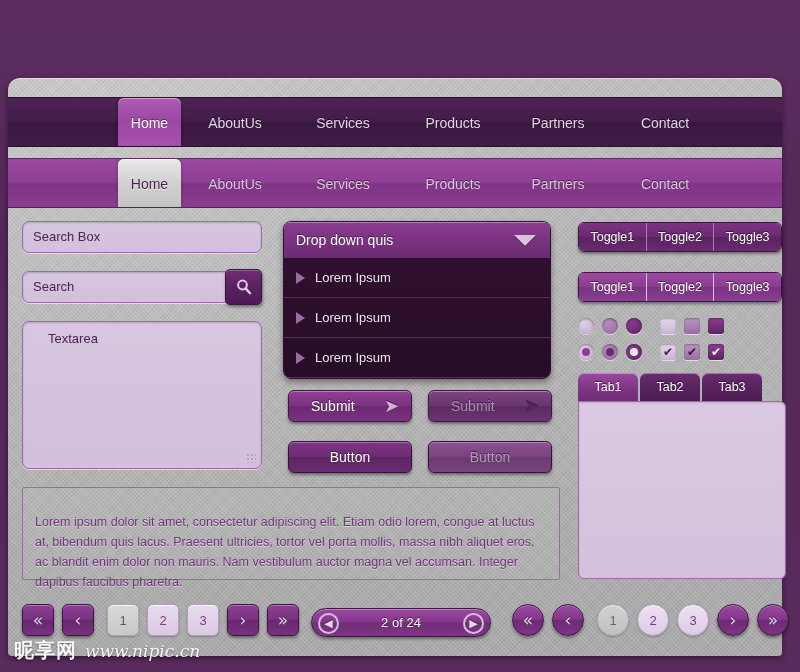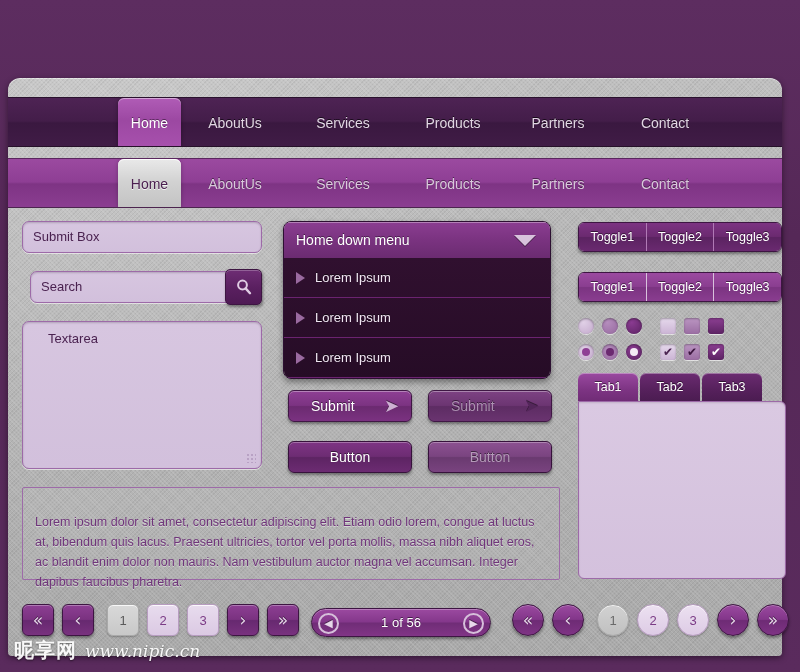--- a/index.html
+++ b/index.html
@@ -120,21 +120,21 @@
     box-shadow: inset 0 1px 2px rgba(0,0,0,.18), 0 1px 0 rgba(255,255,255,.55);
     color: #4a2250;
     font-size: 13px;
     padding: 0 10px;
     line-height: 30px;
     overflow: hidden;
   }
   #input-box { left: 14px; top: 11px; width: 240px; height: 32px; }
   #search-wrap { position: absolute; left: 14px; top: 61px; width: 240px; height: 32px; }
   #search-input {
-    position: absolute; left: 8px; top: 0; width: 204px; height: 32px;
+    position: absolute; left: 0; top: 0; width: 204px; height: 32px;
     border-radius: 7px 0 0 7px;
   }
   #search-button {
     position: absolute; left: 203px; top: -2px; width: 37px; height: 36px;
     border-radius: 5px;
     background: linear-gradient(180deg, #6e2d74 0%, #591f5f 55%, #4e1a54 100%);
     border: 1px solid #3d1542;
     box-shadow: inset 0 1px 0 rgba(255,255,255,.25), 1px 2px 3px rgba(0,0,0,.4);
     display: flex; align-items: center; justify-content: center;
     cursor: pointer;
@@ -483,21 +483,21 @@
         <div class="nav-item" style="left: 182px; width: 90px;">AboutUs</div>
         <div class="nav-item" style="left: 290px; width: 90px;">Services</div>
         <div class="nav-item" style="left: 400px; width: 90px;">Products</div>
         <div class="nav-item" style="left: 505px; width: 90px;">Partners</div>
         <div class="nav-item" style="left: 612px; width: 90px;">Contact</div>
       </div>
   </div>
 
   <div id="content">
 
-    <div class="field" id="input-box">Submit Box</div>
+    <div class="field" id="input-box">Search Box</div>
 
     <div id="search-wrap">
       <div class="field" id="search-input">Search</div>
       <div id="search-button">
         <svg width="18" height="18" viewBox="0 0 18 18">
           <circle cx="7.5" cy="7" r="4.4" fill="none" stroke="#e0cce4" stroke-width="2"></circle>
           <line x1="10.6" y1="10.4" x2="15" y2="15.2" stroke="#e0cce4" stroke-width="2.4" stroke-linecap="round"></line>
         </svg>
       </div>
     </div>
@@ -506,21 +506,21 @@
       <span>Textarea</span>
       <span class="resize-grip"></span>
     </div>
 
     <div id="para-box">
       <span>Lorem ipsum dolor sit amet, consectetur adipiscing elit. Etiam odio lorem, congue at luctus at, bibendum quis lacus. Praesent ultricies, tortor vel porta mollis, massa nibh aliquet eros, ac blandit enim dolor non mauris. Nam vestibulum auctor magna vel accumsan. Integer dapibus faucibus pharetra.</span>
     </div>
 
     <div id="dropdown">
       <div id="dropdown-header">
-        <span>Home down menu</span>
+        <span>Drop down quis</span>
         <span class="caret"></span>
       </div>
       <div id="dropdown-list">
           <div class="dd-item">
             <span class="arrow"></span>
             <span>Lorem Ipsum</span>
           </div>
           <div class="dd-item">
             <span class="arrow"></span>
             <span>Lorem Ipsum</span>
@@ -611,21 +611,21 @@
         <div class="pg-rd num current" style="left: 589px;">1</div>
         <div class="pg-rd num" style="left: 629px;">2</div>
         <div class="pg-rd num" style="left: 669px;">3</div>
         <div class="pg-rd arrow" style="left: 709px;">›</div>
         <div class="pg-rd arrow" style="left: 749px;">»</div>
       </div>
   </div>
 
   <div id="pager-pill">
     <span class="pill-arrow" id="pill-prev">◀</span>
-    <span>1 of 56</span>
+    <span>2 of 24</span>
     <span class="pill-arrow" id="pill-next">▶</span>
   </div>
 
   <div id="watermark">
     <span id="wm-cn">昵享网</span>
     <span id="wm-url">www.nipic.cn</span>
   </div>
 
 </div>
 

